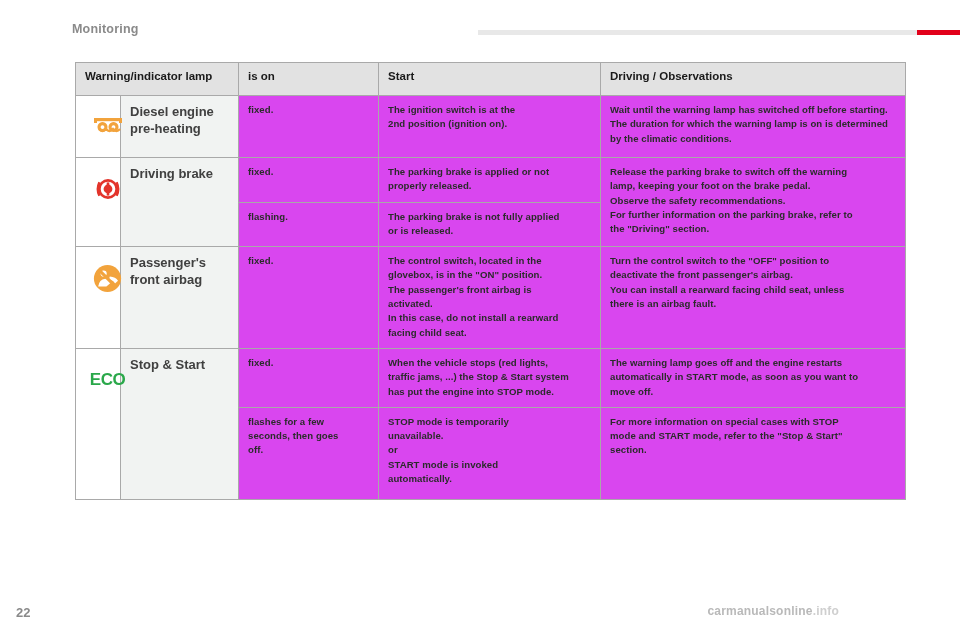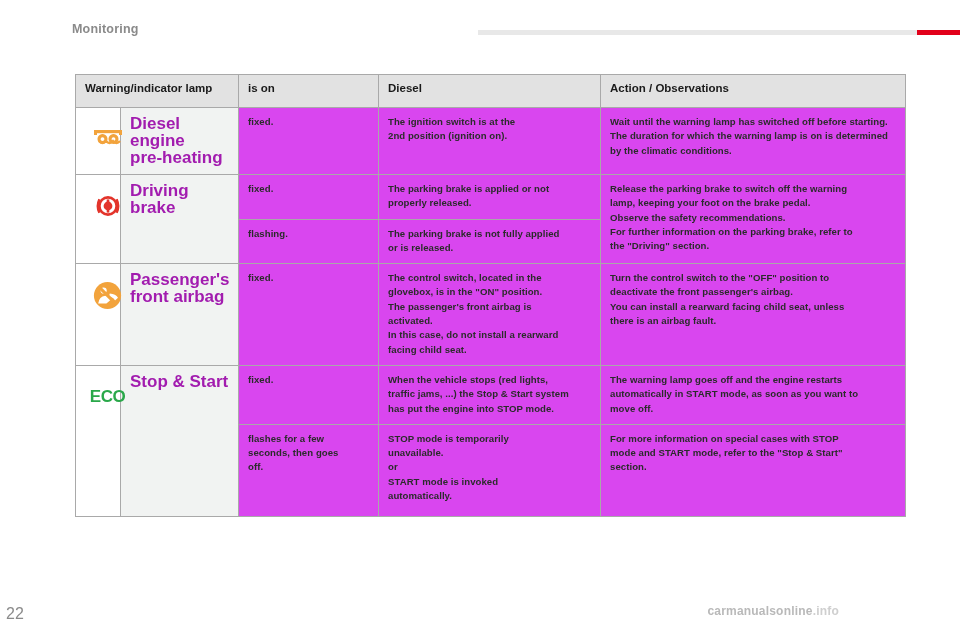--- a/index.html
+++ b/index.html
@@ -40,21 +40,21 @@
   .head-rule-accent {
     position: absolute;
     left: 917px; top: 30px;
     width: 43px; height: 5px;
     background: #e2001a;
   }
 
   
   .table-wrap {
     position: absolute;
-    left: 75px; top: 74px;
+    left: 75px; top: 62px;
     width: 830px;
   }
   table.manual {
     border-collapse: collapse;
     width: 830px;
     table-layout: fixed;
   }
   table.manual td, table.manual th {
     border: 1px solid #a9a9a9;
     vertical-align: top;
@@ -84,23 +84,23 @@
   }
   .icon-box {
     width: 45px; height: 46px;
     display: flex;
     align-items: center;
     justify-content: center;
     padding-top: 2px;
   }
   td.name-cell {
     background: #f1f3f2;
-    font-size: 17px;
-    font-weight: bold;
-    color: #a21caf;
+    font-size: 13px;
+    font-weight: bold;
+    color: #404040;
     line-height: 17px;
     padding-top: 8px;
   }
   td.body-cell {
     background: #d946ef;
     font-size: 9.6px;
     font-weight: bold;
     color: #2b2b2b;
     line-height: 14.3px;
     letter-spacing: 0.05px;
@@ -115,23 +115,23 @@
     font-size: 17px;
     font-weight: bold;
     color: #2aa84a;
     letter-spacing: -0.5px;
     line-height: 17px;
   }
 
   
   .page-number {
     position: absolute;
-    left: 6px; top: 605px;
-    font-size: 16px;
-    font-weight: normal;
+    left: 16px; top: 605px;
+    font-size: 13px;
+    font-weight: bold;
     color: #8a8a8a;
   }
   .watermark {
     position: absolute;
     right: 14px; top: 604px;
     font-size: 12px;
     font-weight: bold;
     color: #b9b9b9;
     letter-spacing: 0.2px;
   }
@@ -154,22 +154,22 @@
         <col class="col-icon">
         <col class="col-name">
         <col class="col-ison">
         <col class="col-cause">
         <col class="col-action">
       </colgroup>
       <thead>
         <tr>
           <th colspan="2">Warning/indicator lamp</th>
           <th>is on</th>
-          <th>Diesel</th>
-          <th>Action / Observations</th>
+          <th>Start</th>
+          <th>Driving / Observations</th>
         </tr>
       </thead>
       <tbody>
 
         <tr>
           <td class="icon-cell" rowspan="1">
             <div class="icon-box">
               <svg class="glyph" width="30" height="20" viewBox="0 0 30 20">
                 <g fill="#f2a33c">
                   <rect x="1" y="1" width="28" height="3.2"></rect>

